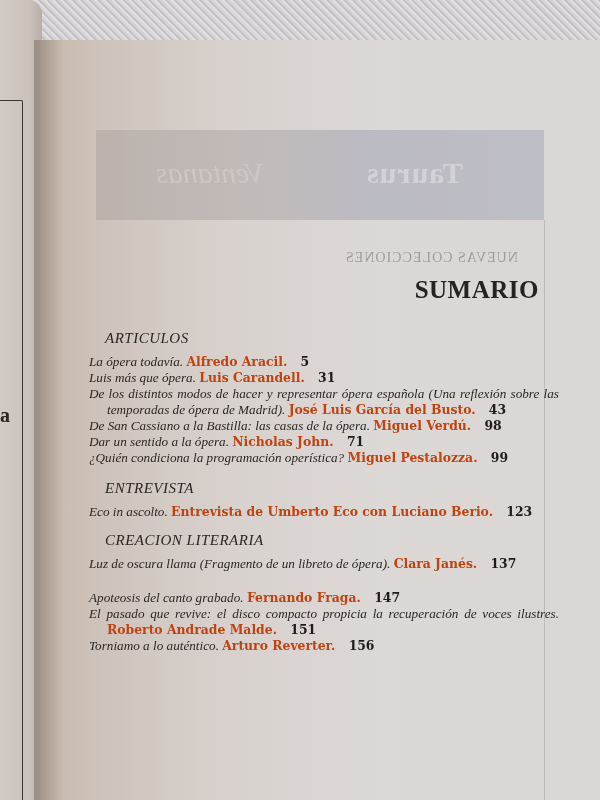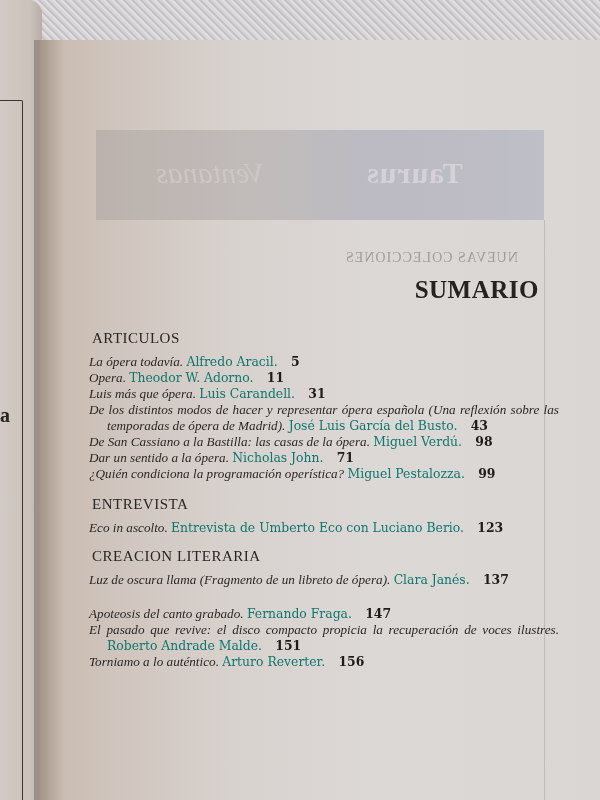--- a/index.html
+++ b/index.html
@@ -109,42 +109,43 @@
     }
     .title {
       text-align: right;
       font-size: 25px;
       letter-spacing: 0.5px;
       color: #262220;
       margin: 0 0 26px 0;
       padding-right: 20px;
     }
     .section-head {
+      font-style: italic;
       font-size: 15px;
       letter-spacing: 0.5px;
       color: #2a2624;
-      margin: 0 0 7px 3px;
+      margin: 0 0 7px 16px;
     }
     .section + .section {
       margin-top: 10px;
     }
     .entry {
       font-size: 13.2px;
       line-height: 16px;
       text-align: justify;
       padding-left: 18px;
       text-indent: -18px;
     }
     .entry .etitle {
       font-style: italic;
       color: #2b2725;
     }
     .entry .author {
-      font-weight: normal;
-      color: #0f766e;
+      font-weight: bold;
+      color: #c2410c;
       font-family: "DejaVu Serif", serif;
       font-size: 12.4px;
     }
     .entry .pg {
       font-weight: bold;
       font-family: "DejaVu Serif", serif;
       font-size: 12.4px;
       margin-left: 10px;
     }
   </style>
@@ -173,25 +174,20 @@
   <h1 class="title">SUMARIO</h1>
 
   <div class="section">
     <div class="section-head">ARTICULOS</div>
     <div class="entry">
       <span class="etitle">La ópera todavía.</span>
       <span class="author">Alfredo Aracil.</span>
       <span class="pg">5</span>
     </div>
     <div class="entry">
-      <span class="etitle">Opera.</span>
-      <span class="author">Theodor W. Adorno.</span>
-      <span class="pg">11</span>
-    </div>
-    <div class="entry">
       <span class="etitle">Luis más que ópera.</span>
       <span class="author">Luis Carandell.</span>
       <span class="pg">31</span>
     </div>
     <div class="entry">
       <span class="etitle">De los distintos modos de hacer y representar ópera española (Una reflexión sobre las temporadas de ópera de Madrid).</span>
       <span class="author">José Luis García del Busto.</span>
       <span class="pg">43</span>
     </div>
     <div class="entry">

